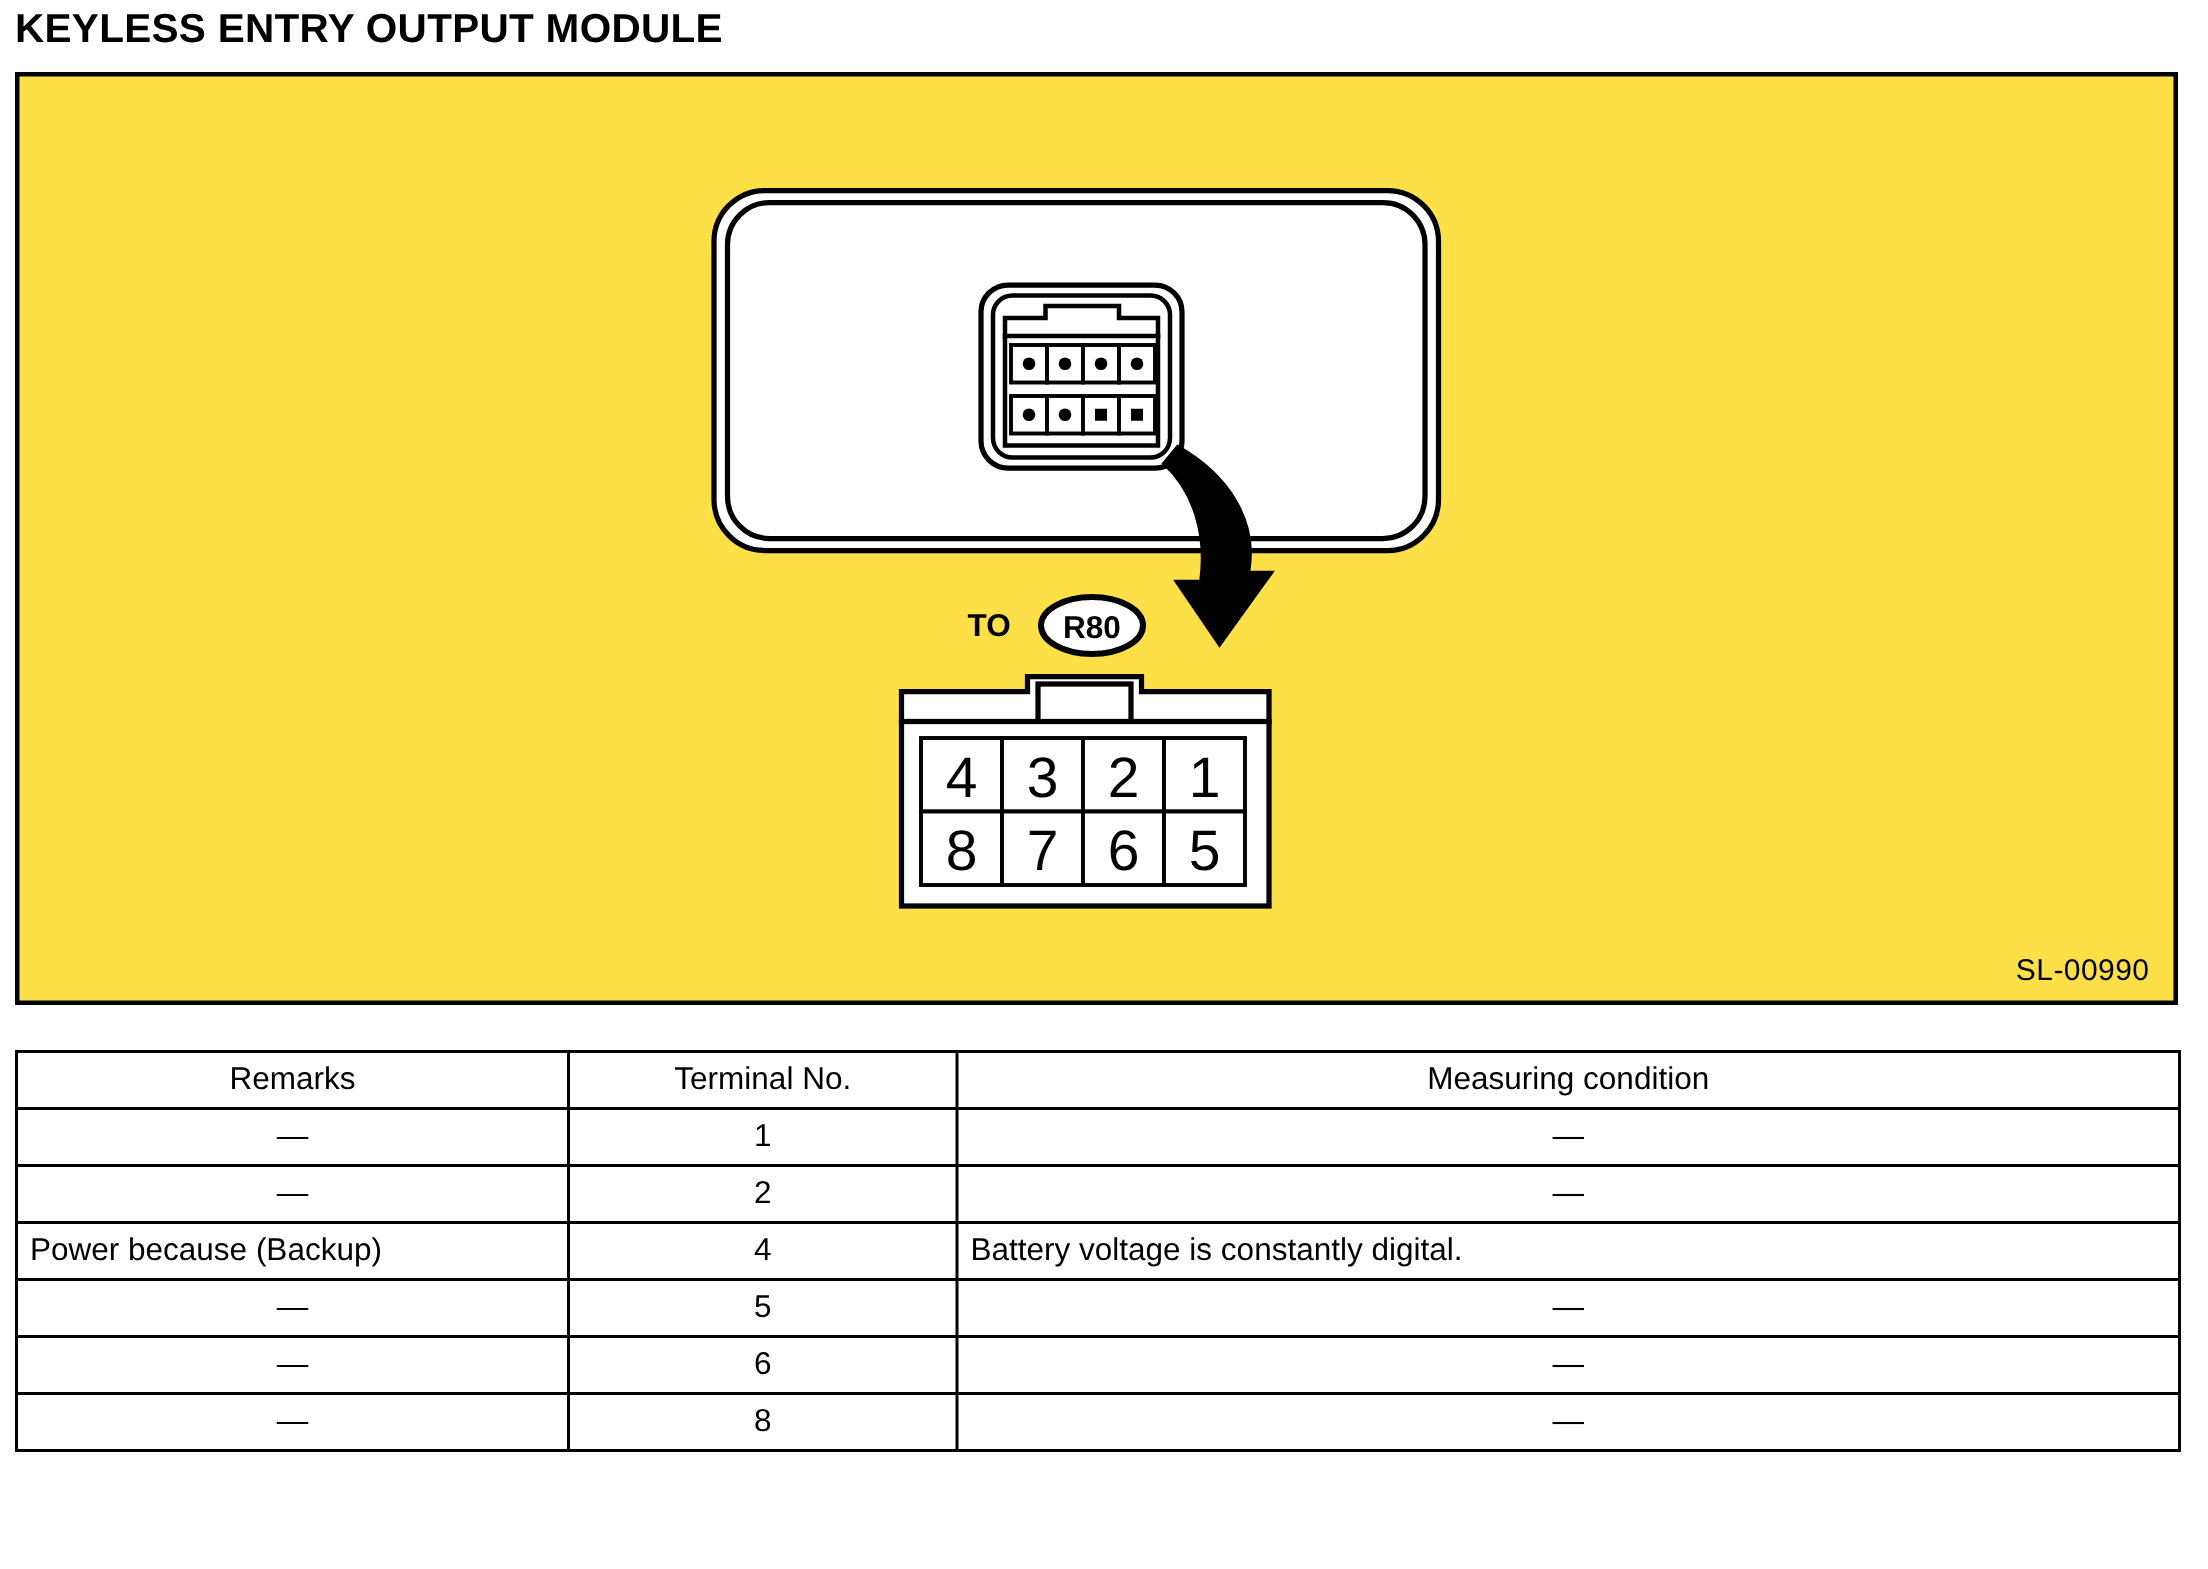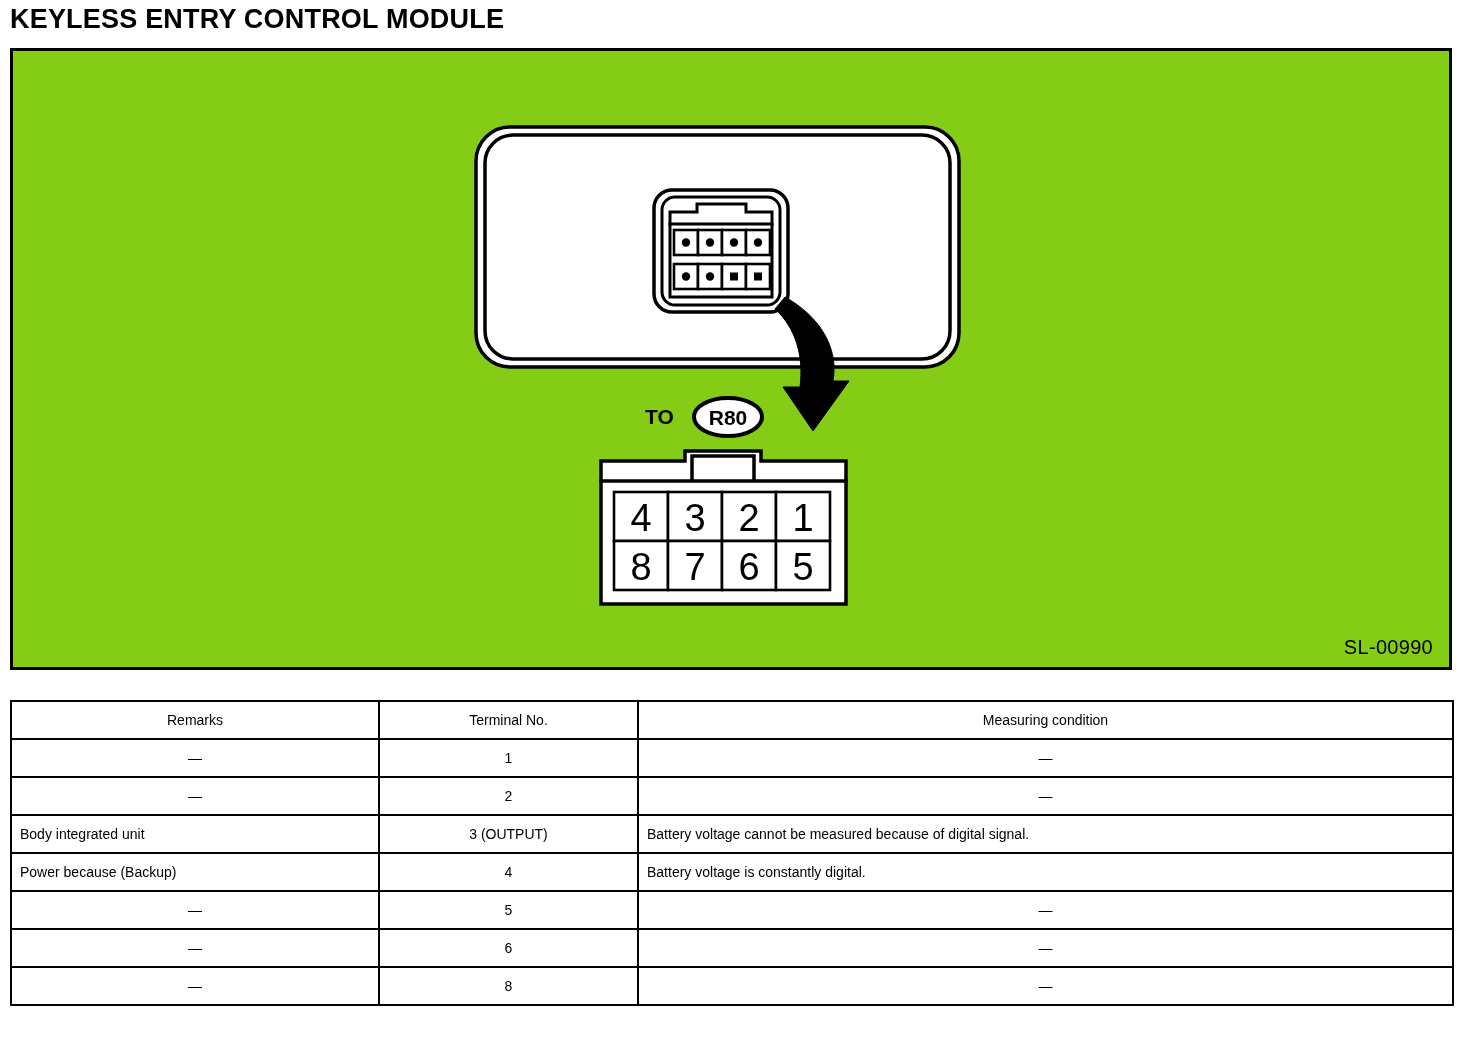--- a/index.html
+++ b/index.html
@@ -30,21 +30,21 @@
 
   
   #figure-frame {
     position: absolute;
     left: 10px;
     top: 48px;
     width: 1442px;
     height: 622px;
     border: 3px solid #000000;
     box-sizing: border-box;
-    background: #84cc16;
+    background: #fde047;
   }
 
   #figure-id {
     position: absolute;
     right: 16px;
     bottom: 8px;
     font-size: 20px;
     letter-spacing: 0.3px;
     white-space: nowrap;
   }
@@ -70,37 +70,37 @@
     background: #ffffff;
   }
   #terminal-table col.c-remarks   { width: 368px; }
   #terminal-table col.c-terminal  { width: 259px; }
   #terminal-table col.c-condition { width: 815px; }
 
   #terminal-table th,
   #terminal-table td {
     border: 2px solid #000000;
     height: 38px;
-    font-size: 14px;
+    font-size: 21px;
     font-weight: normal;
     padding: 0 8px;
     line-height: 24px;
     box-sizing: border-box;
     vertical-align: middle;
   }
   #terminal-table th { text-align: center; }
 
   td.center { text-align: center; }
   td.left   { text-align: left; }
   td.dash   { text-align: center; }
 </style>
 </head>
 <body>
 
-<div id="page-title">KEYLESS ENTRY CONTROL MODULE</div>
+<div id="page-title">KEYLESS ENTRY OUTPUT MODULE</div>
 
 <div id="figure-frame">
 
   <svg id="figure-svg" viewBox="0 0 1436 616" xmlns="http://www.w3.org/2000/svg">
 
     <rect x="463" y="76" width="483" height="240" rx="34" ry="34" fill="#ffffff" stroke="#000000" stroke-width="3.5"></rect>
 
     <rect x="472" y="84" width="465" height="224" rx="28" ry="28" fill="#ffffff" stroke="#000000" stroke-width="3.5"></rect>
 
     <rect x="641" y="139" width="134" height="122" rx="18" ry="18" fill="#ffffff" stroke="#000000" stroke-width="3.5"></rect>
@@ -194,25 +194,20 @@
       <td class="dash">—</td>
       <td class="center">1</td>
       <td class="dash">—</td>
     </tr>
     <tr>
       <td class="dash">—</td>
       <td class="center">2</td>
       <td class="dash">—</td>
     </tr>
     <tr>
-      <td class="left">Body integrated unit</td>
-      <td class="center">3 (OUTPUT)</td>
-      <td class="left">Battery voltage cannot be measured because of digital signal.</td>
-    </tr>
-    <tr>
       <td class="left">Power because (Backup)</td>
       <td class="center">4</td>
       <td class="left">Battery voltage is constantly digital.</td>
     </tr>
     <tr>
       <td class="dash">—</td>
       <td class="center">5</td>
       <td class="dash">—</td>
     </tr>
     <tr>

